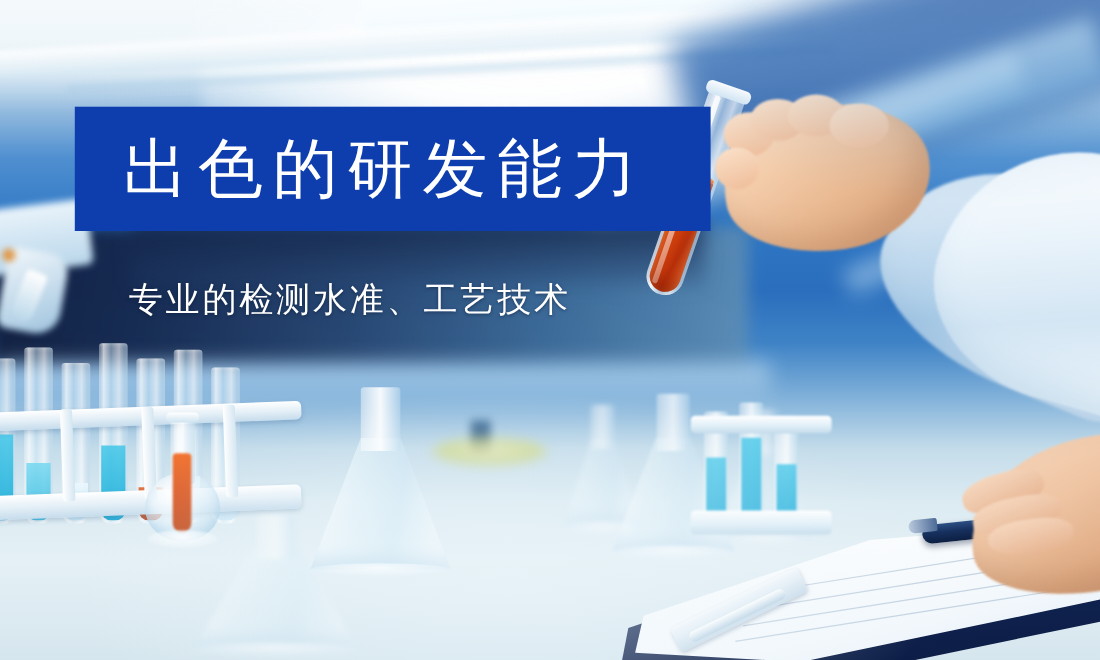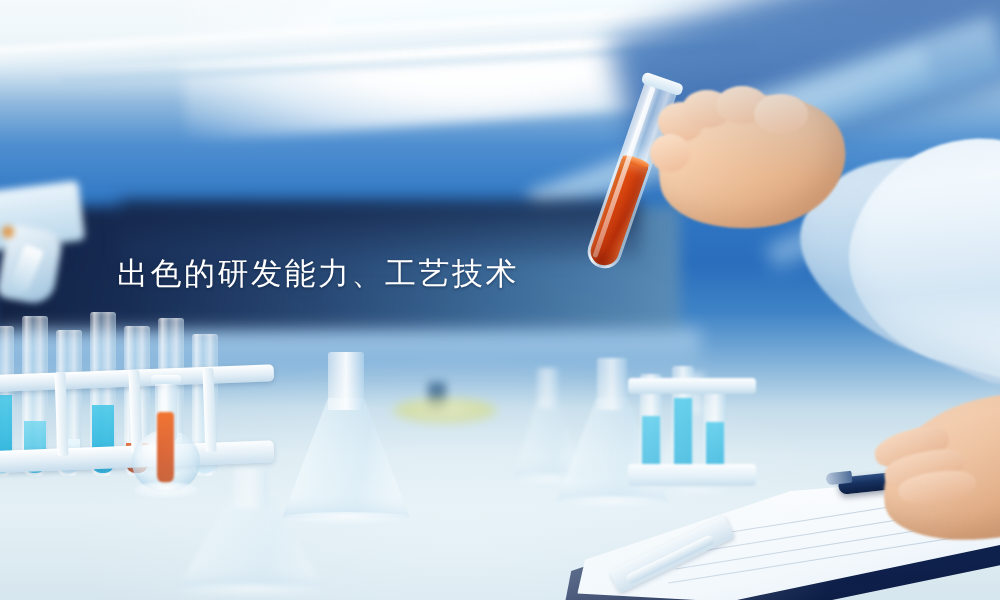--- a/index.html
+++ b/index.html
@@ -542,18 +542,21 @@
     <div class="pen-tip"></div>
     <div class="pen-clip"></div>
     <div class="hand-r"></div>
     <div class="finger" style="left:874px;top:430px;width:76px;height:34px;transform:rotate(-16deg);"></div>
     <div class="finger" style="left:884px;top:452px;width:82px;height:32px;transform:rotate(-12deg);"></div>
     <div class="finger" style="left:898px;top:472px;width:78px;height:30px;transform:rotate(-8deg);"></div>
 
     <div class="haze"></div>
   </div>
 
+  <div class="title-box">
+    <div class="title-text">出色的研发能力</div>
+  </div>
 
   <div class="subtitle">
-    <div>出色的研发能力、工艺技术</div>
+    <div>专业的检测水准、工艺技术</div>
   </div>
 
 </div>
 
 </body></html>

